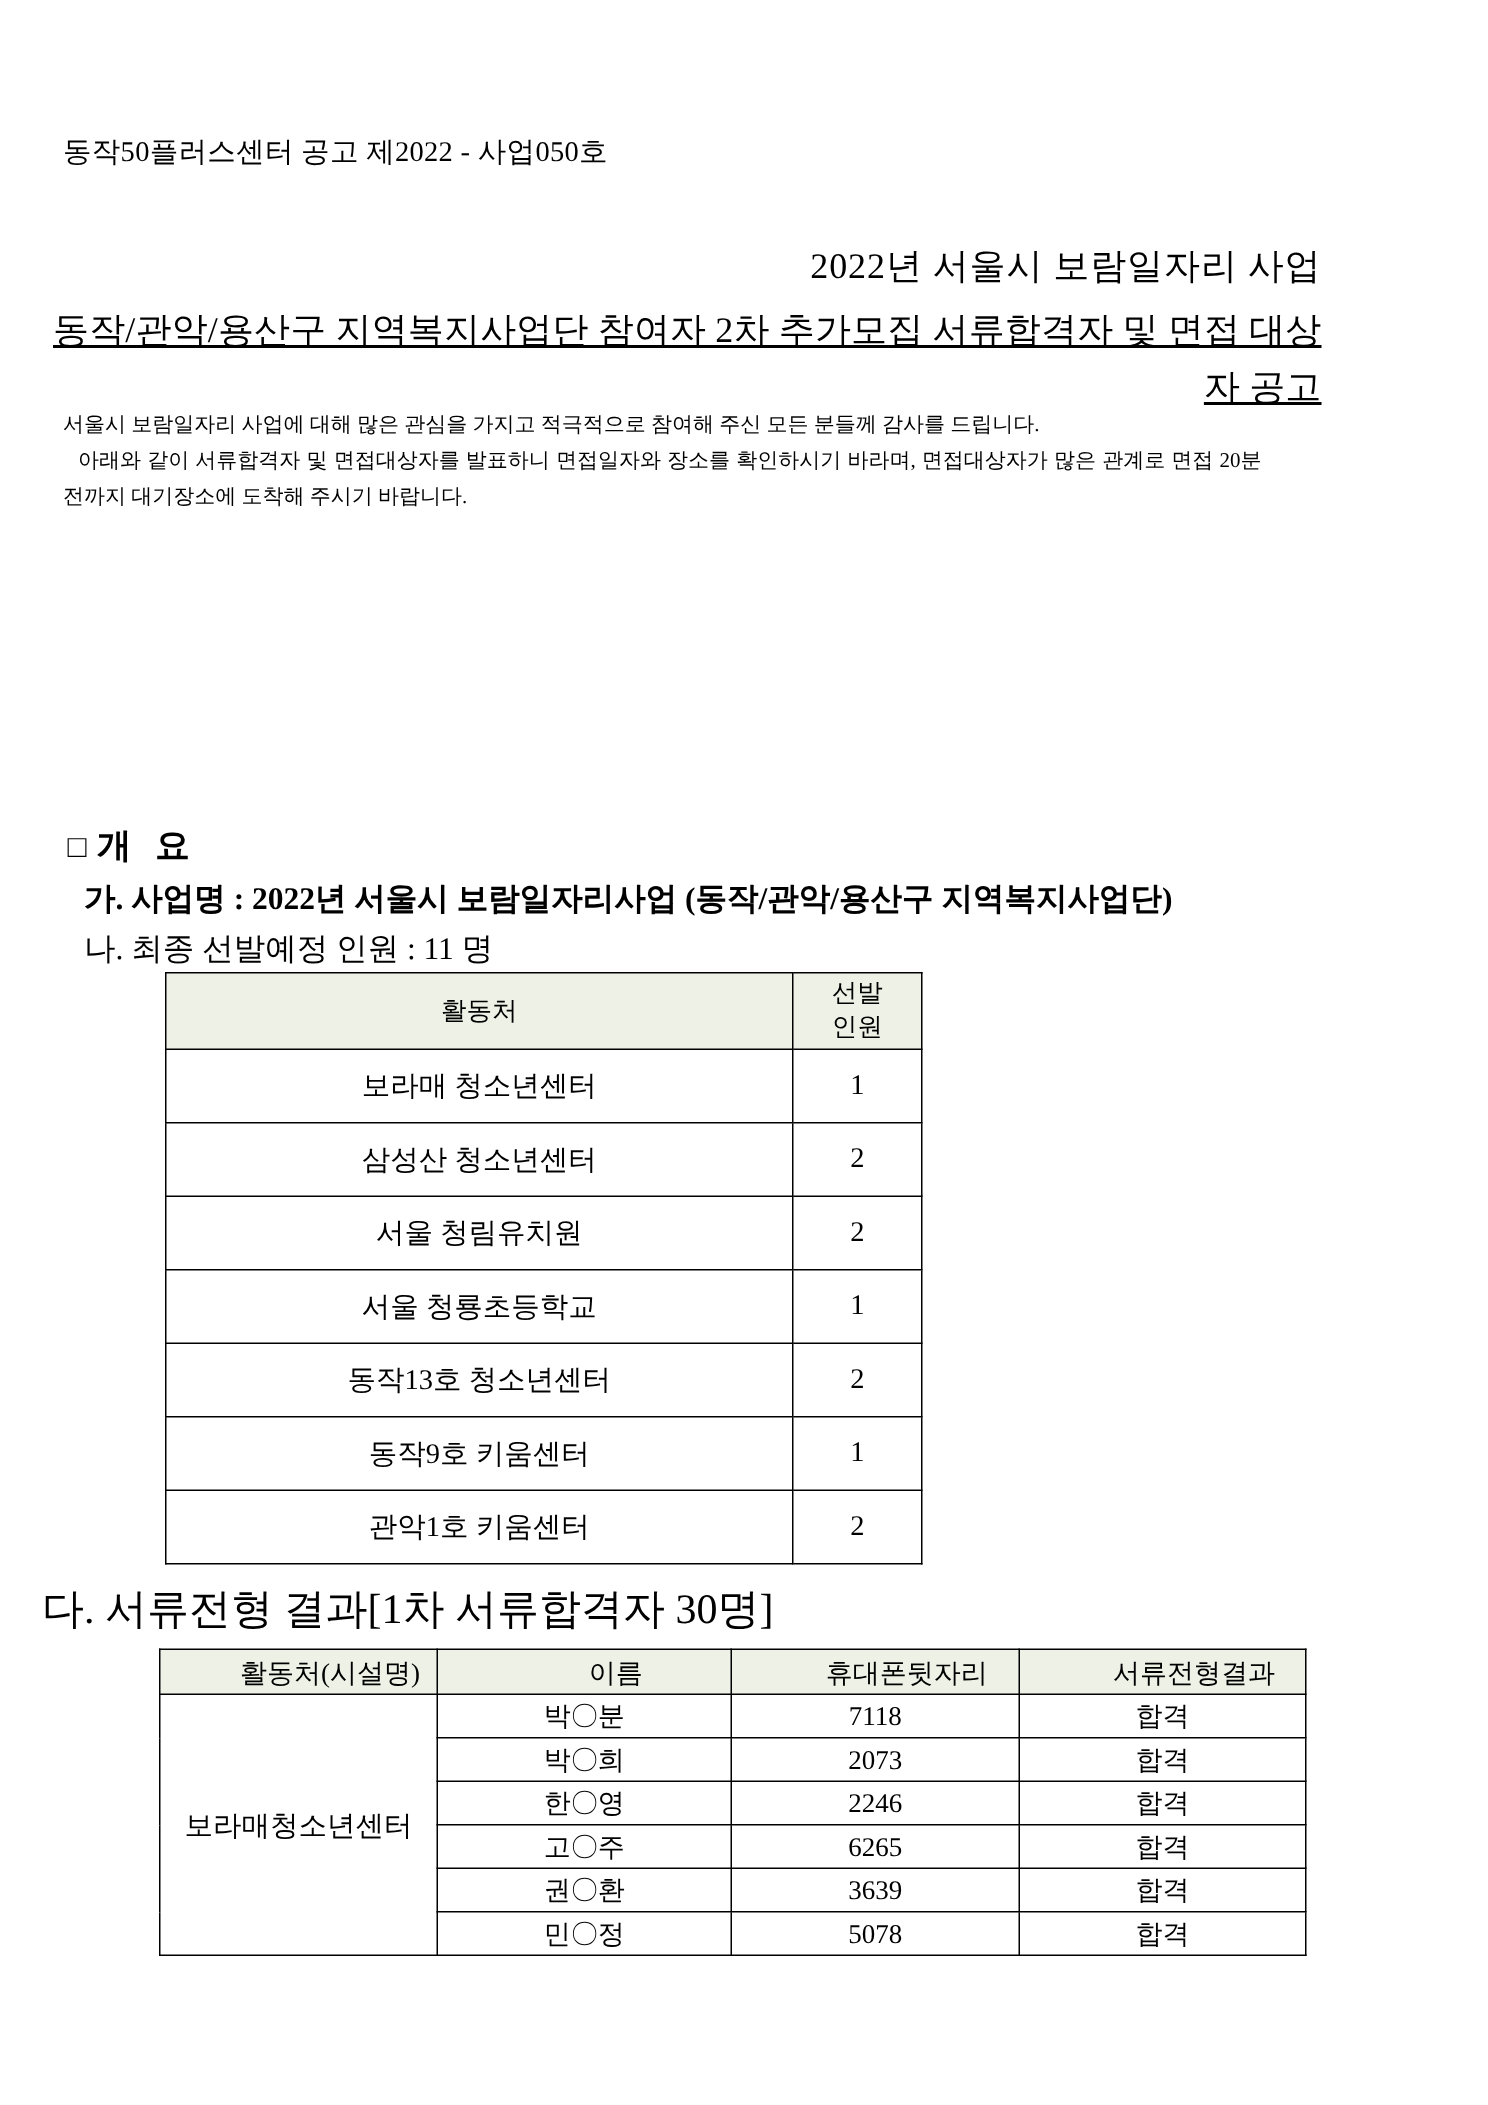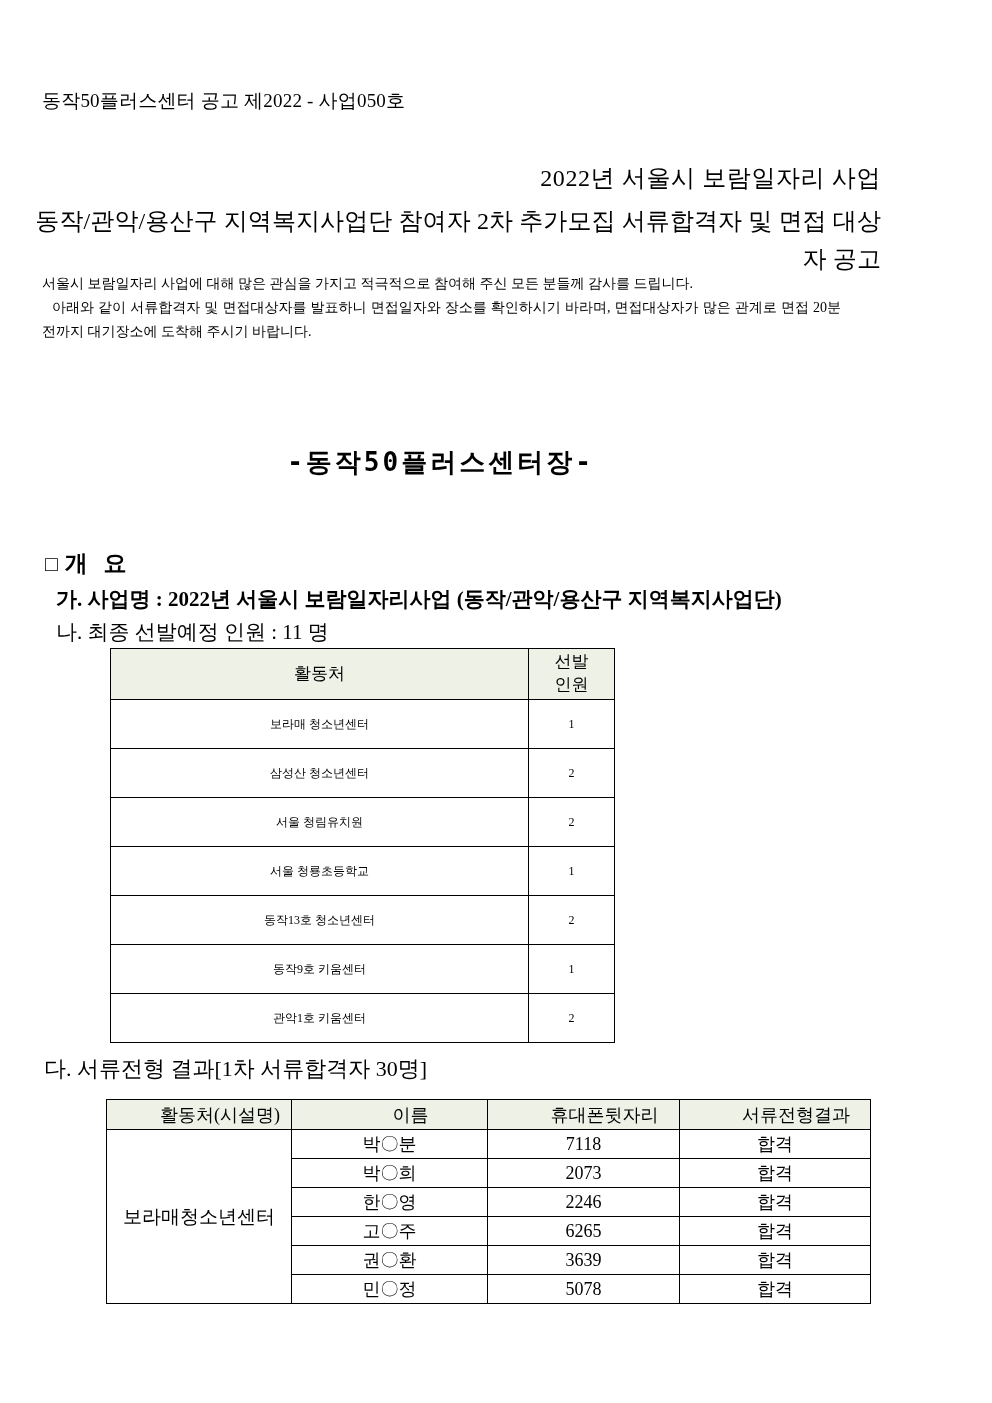--- a/index.html
+++ b/index.html
@@ -46,20 +46,21 @@
   .title-line-1 {
     font-size: 24px;
     letter-spacing: 0.6px;
     line-height: 1.5;
   }
   .title-line-2 {
     font-size: 24px;
     letter-spacing: 0.1px;
     line-height: 1.6;
     margin-top: 6px;
+    text-decoration: underline;
   }
 
   
   .intro {
     position: absolute;
     left: 42px;
     right: 40px;
     top: 272px;
     font-size: 14px;
     line-height: 1.72;
@@ -107,23 +108,23 @@
 
   .item-line {
     position: absolute;
     left: 56px;
     font-size: 21px;
     white-space: nowrap;
   }
   .item-a { top: 585px; font-weight: bold; }
   .item-b { top: 618px; }
   .item-c {
-    left: 44px;
+    left: 28px;
     top: 1054px;
-    font-size: 22px;
+    font-size: 28px;
   }
 
   
   table {
     border-collapse: collapse;
     position: absolute;
     table-layout: fixed;
   }
   table td, table th {
     border: 1px solid #000000;
@@ -140,21 +141,21 @@
     width: 504px;
     border: 1.6px solid #000;
   }
   #table-selection th {
     background: #eef1e6;
     font-size: 17px;
     line-height: 1.35;
     height: 50px;
   }
   #table-selection td {
-    font-size: 12px;
+    font-size: 19px;
     height: 48px;
   }
   #table-selection .col-place { width: 418px; }
   #table-selection .col-count { width: 86px; }
 
   
   #table-screening {
     left: 106px;
     top: 1099px;
     width: 764px;
@@ -188,21 +189,20 @@
   <div class="title-block">
     <div class="title-line-1">2022년 서울시 보람일자리 사업</div>
     <div class="title-line-2">동작/관악/용산구 지역복지사업단 참여자 2차 추가모집 서류합격자 및 면접 대상자 공고</div>
   </div>
 
   <div class="intro">
     <p class="first">서울시 보람일자리 사업에 대해 많은 관심을 가지고 적극적으로 참여해 주신 모든 분들께 감사를 드립니다.</p>
     <p class="second">아래와 같이 서류합격자 및 면접대상자를 발표하니 면접일자와 장소를 확인하시기 바라며, 면접대상자가 많은 관계로 면접 20분전까지 대기장소에 도착해 주시기 바랍니다.</p>
   </div>
 
-  <div class="signature">-동작50플러스센터장-</div>
 
   <div class="section-heading">
     <span class="box-glyph">□</span><span class="heading-text">개 요</span>
   </div>
 
   <div class="item-line item-a">가. 사업명 : 2022년 서울시 보람일자리사업 (동작/관악/용산구 지역복지사업단)</div>
 
   <div class="item-line item-b">나. 최종 선발예정 인원 : 11 명</div>
 
   <div class="item-line item-c">다. 서류전형 결과[1차 서류합격자 30명]</div>

